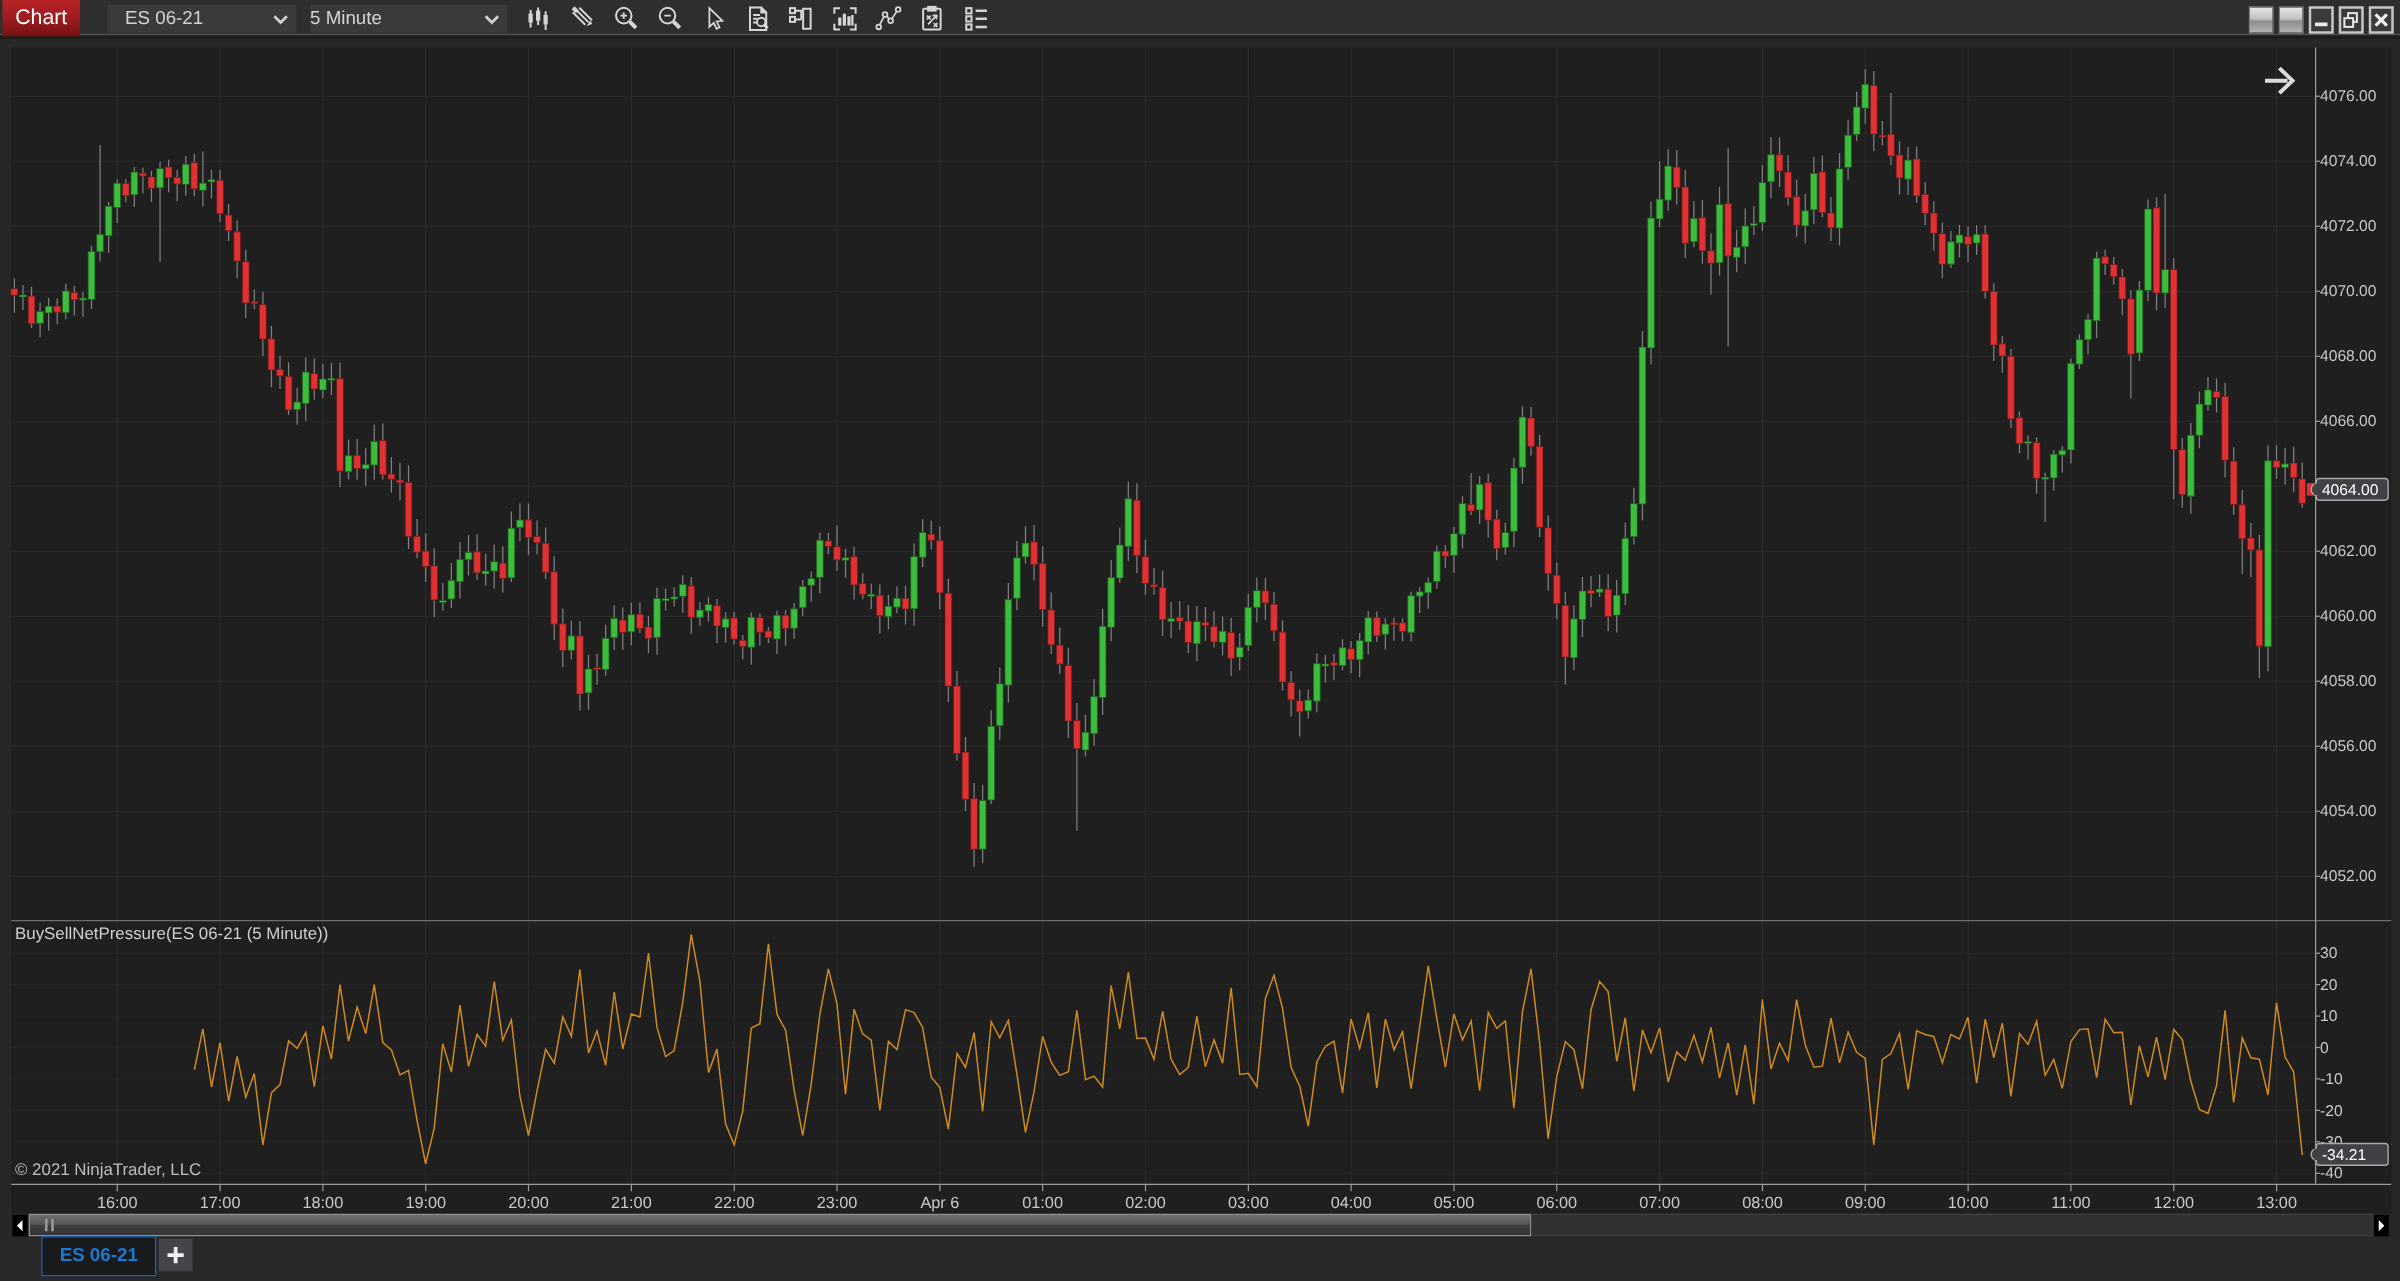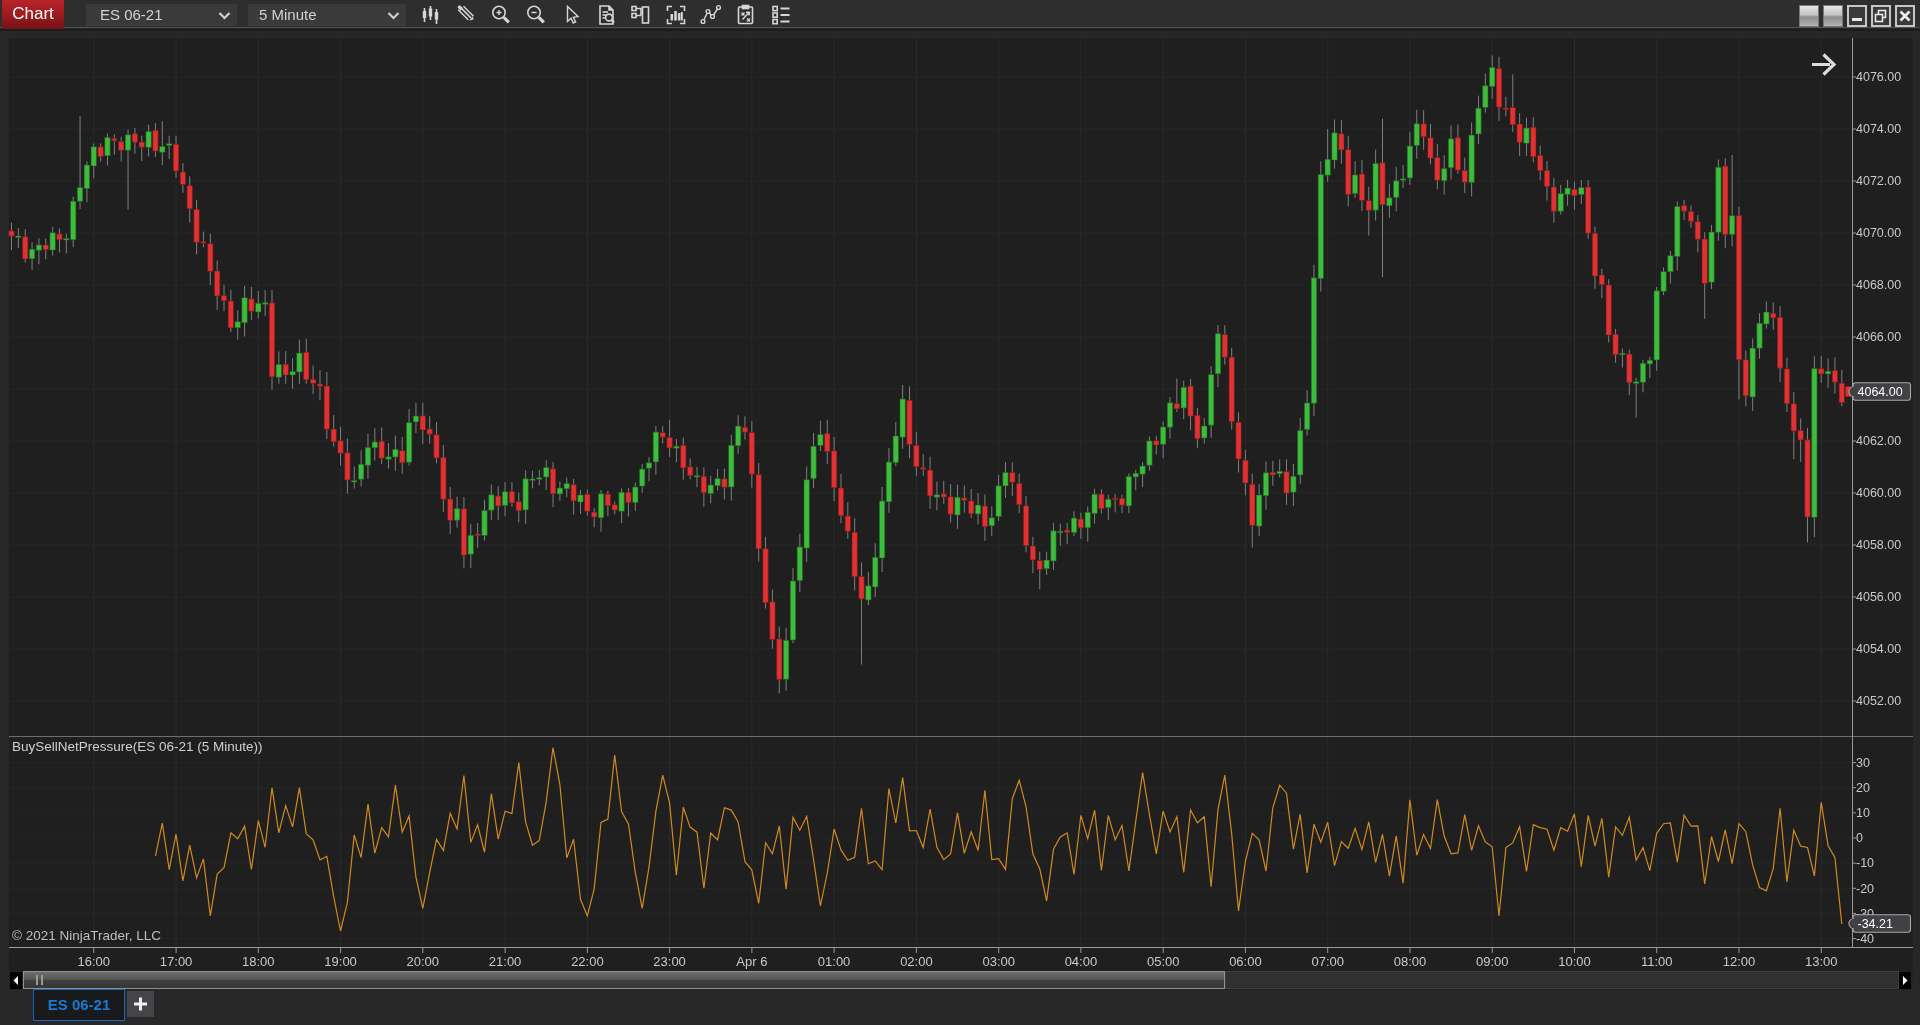--- a/index.html
+++ b/index.html
@@ -163,21 +163,21 @@
     <rect x="1853" y="914.8" width="57.5" height="17.4" rx="2.5" fill="#404045" stroke="#a9a9a9" stroke-width="1.1"></rect>
     <rect x="1851.5" y="919.0" width="4" height="9" fill="#404045"></rect>
     <text x="1857.5" y="927.8" font-size="12.5" fill="#ffffff">-34.21</text>
     <path d="M1812 64.5 h18 M1823.5 54.5 l10.5 10 l-10.5 10" fill="none" stroke="#dcdcdc" stroke-width="3.2"></path>
   </svg>
 <div class="toolbar">
   <div class="charttab">Chart</div>
   <div class="dd" style="left:86px;width:151px;padding-left:14px">ES 06-21<svg width="13" height="8" viewBox="0 0 13 8" style="position:absolute;top:8px;left:132px" class="ch">
         <path d="M1.5 1 L6.5 6 L11.5 1" stroke="#cfcfcf" stroke-width="2.2" fill="none"></path>
       </svg></div>
-  <div class="dd" style="left:248px;width:158px;padding-left:11px">5 Minute<svg width="13" height="8" viewBox="0 0 13 8" style="position:absolute;top:8px;left:139px" class="ch">
+  <div class="dd" style="left:248px;width:158px;">5 Minute<svg width="13" height="8" viewBox="0 0 13 8" style="position:absolute;top:8px;left:139px" class="ch">
         <path d="M1.5 1 L6.5 6 L11.5 1" stroke="#cfcfcf" stroke-width="2.2" fill="none"></path>
       </svg></div>
   <svg style="position:absolute;left:419px;top:3px" width="24" height="24" viewBox="0 0 24 24" fill="none" stroke="#d6d6d6" stroke-width="1.6">
       <line x1="5.5" y1="5" x2="5.5" y2="19"></line>
       <rect x="3.8" y="8" width="3.4" height="7" fill="#d6d6d6" stroke="none"></rect>
       <line x1="11.5" y1="3" x2="11.5" y2="17"></line>
       <rect x="9.8" y="5.5" width="3.4" height="8" fill="#d6d6d6" stroke="none"></rect>
       <line x1="17.5" y1="6" x2="17.5" y2="21"></line>
       <rect x="15.8" y="9" width="3.4" height="7.5" fill="#d6d6d6" stroke="none"></rect>
     </svg>

